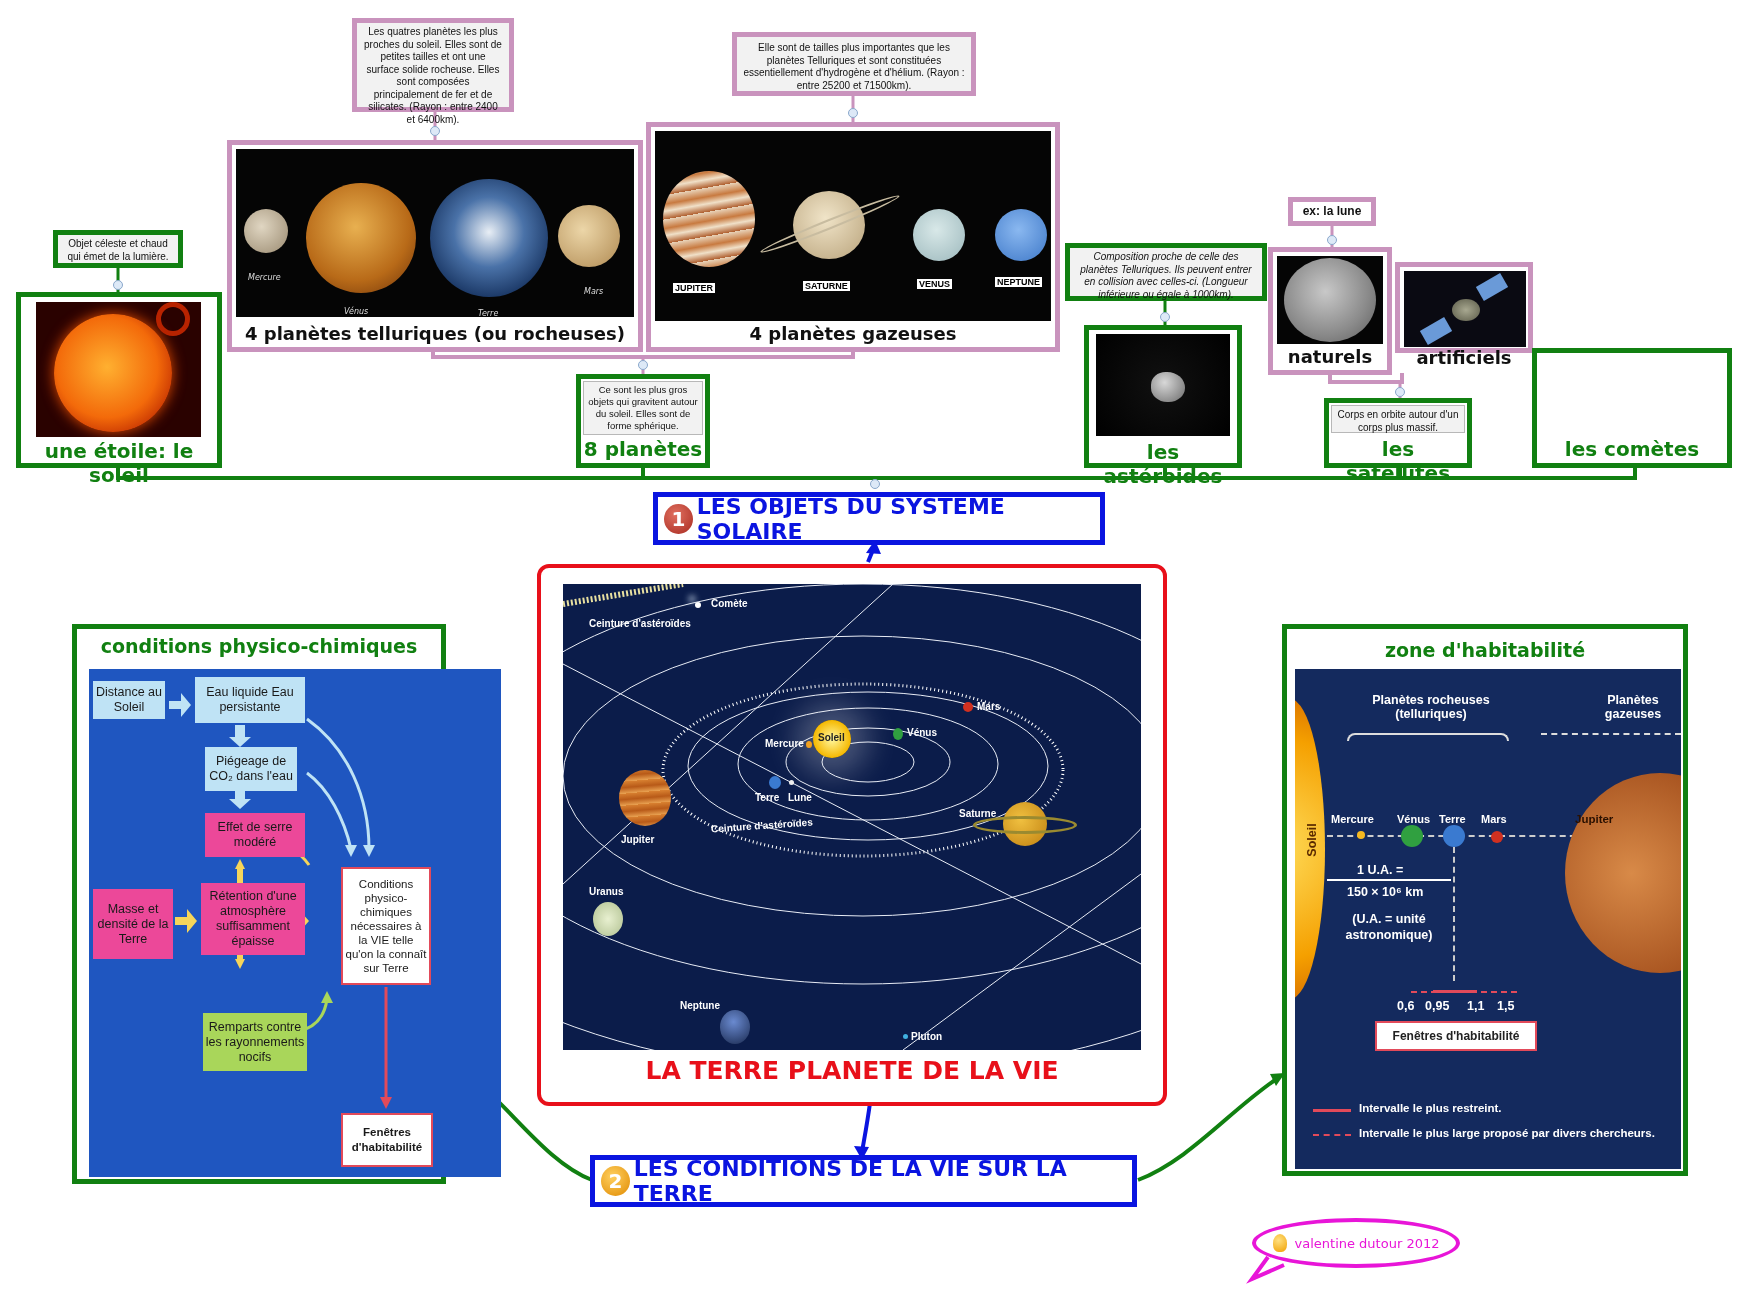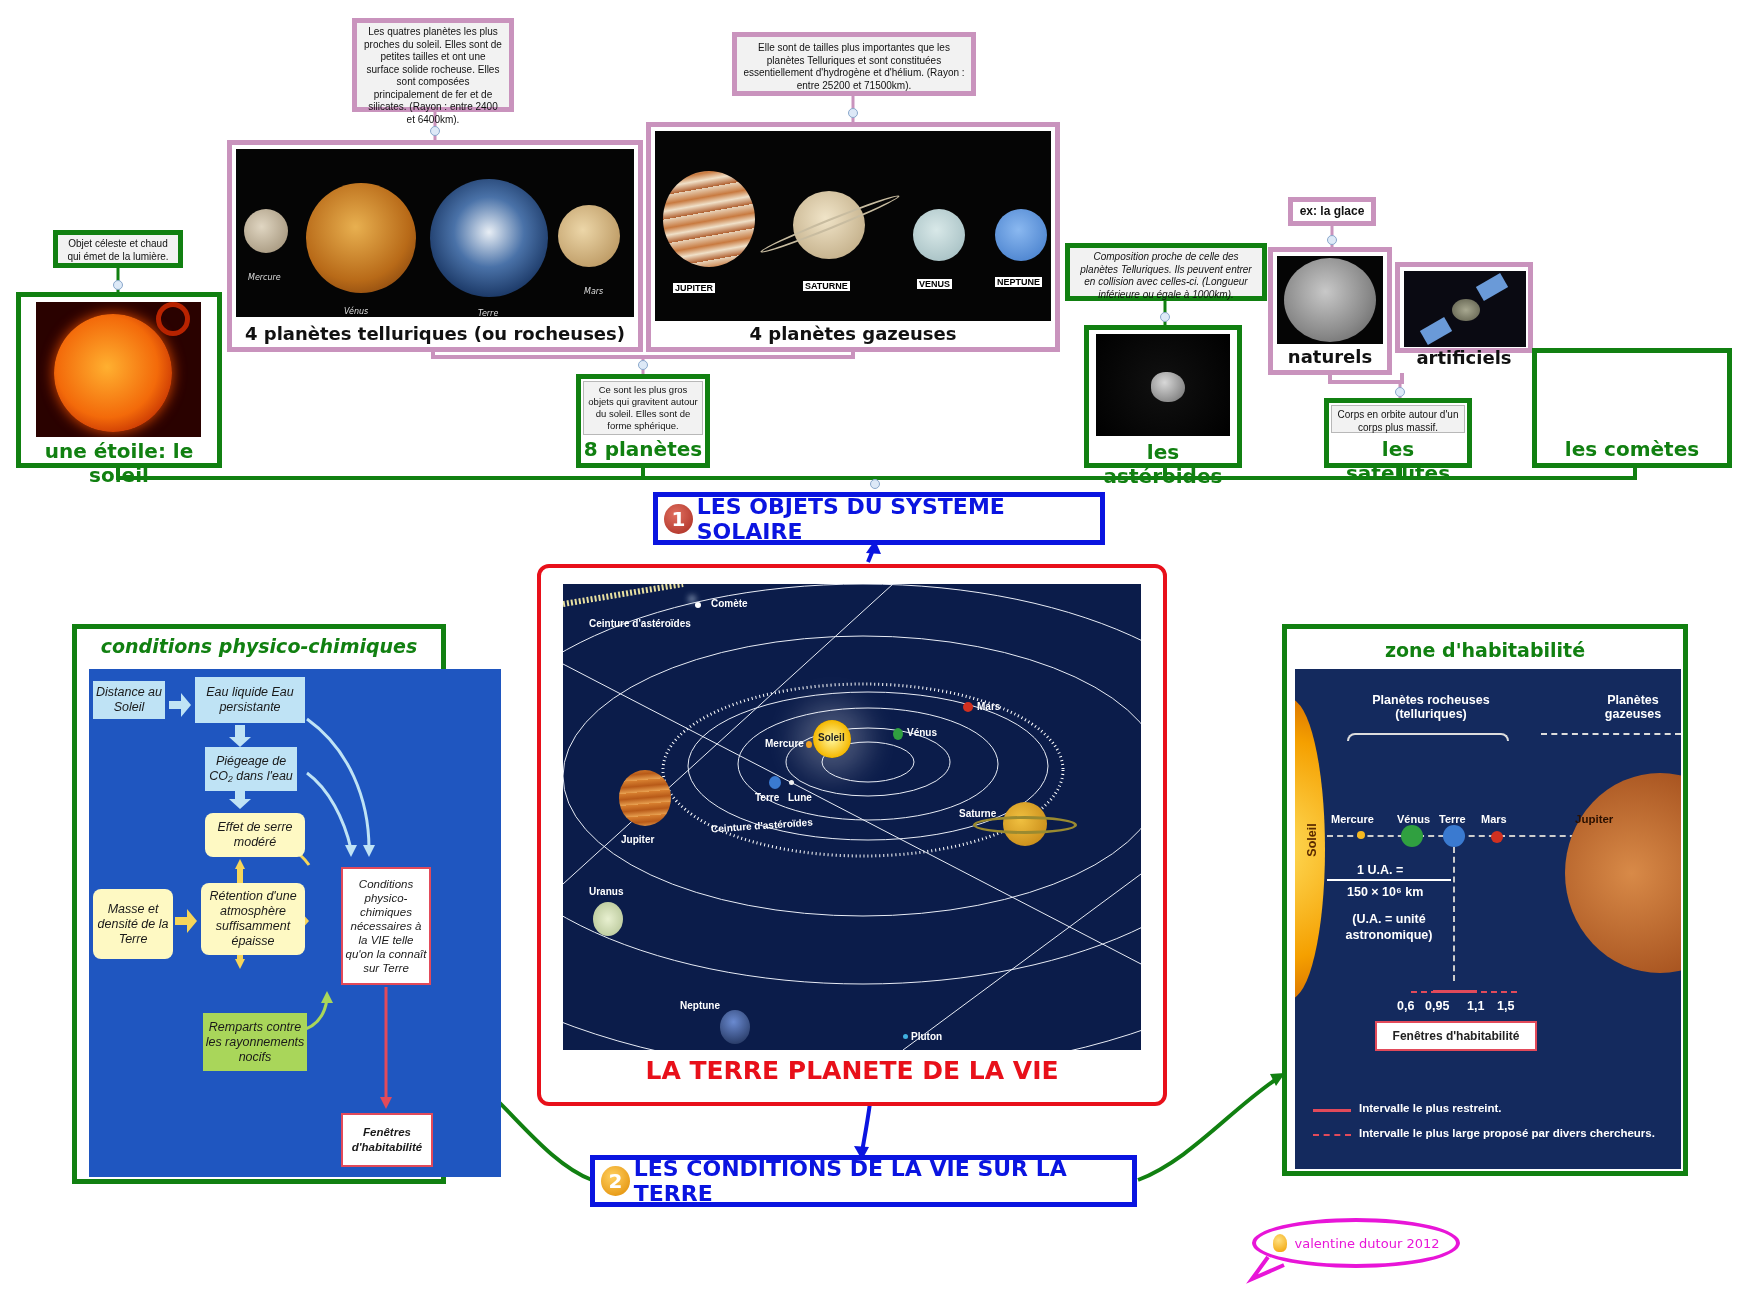--- a/index.html
+++ b/index.html
@@ -12,21 +12,21 @@
   .plabel { position: absolute; left: 0; right: 0; text-align: center; color: #111; font-weight: bold; font-size: 18px; }
   .space { background: #050505; position: absolute; overflow: hidden; }
   .dot-collapse { position: absolute; width: 10px; height: 10px; border-radius: 50%; background: #dde9f7; border: 1px solid #8aa8cc; }
   .planet { position: absolute; border-radius: 50%; }
   .tag { position: absolute; background: #fff; color: #000; font-size: 9px; font-weight: bold; padding: 0 2px; font-family: "Liberation Sans", sans-serif; }
   .small-cap { position: absolute; color: #ddd; font-size: 8px; font-style: italic; }
   .bluebox { position: absolute; border: 5px solid #0a14e0; background: #fff; color: #0a14e0; font-weight: bold; font-size: 22px; display: flex; align-items: center; padding-left: 6px; }
   .badge { width: 30px; height: 30px; border-radius: 50%; display: inline-flex; align-items: center; justify-content: center; color: #fff; font-size: 20px; font-weight: bold; margin-right: 4px; }
   .flow { position: absolute; font-size: 12.5px; text-align: center; line-height: 15px; color: #1a1a1a; display: flex; align-items: center; justify-content: center; font-family: "Liberation Sans", sans-serif; }
   .lb { background: #bfe3f5; }
-  .yb { background: #fef9c3; border-radius: 8px; }
+  .yb { background: #ec4899; }
   .gb { background: #a9d65a; }
   .wb { background: #fff; border: 2px solid #e24a5a; }
   .skylbl { position: absolute; color: #fff; font-size: 10px; font-weight: bold; font-family: "Liberation Sans", sans-serif; }
   .hz { position: absolute; color: #fff; font-weight: bold; font-size: 12.5px; text-align: center; font-family: "Liberation Sans", sans-serif; }
   svg { position: absolute; overflow: visible; }
 </style>
 </head>
 <body>
 
 <svg width="1749" height="1294" style="left:0;top:0;">
@@ -57,21 +57,21 @@
   <path d="M592,1180 C540,1160 500,1090 450,1062" stroke="#118011" stroke-width="4" fill="none"></path>
   <polygon points="445,1058 457,1072 460,1058" fill="#118011"></polygon>
   <path d="M1138,1180 C1190,1160 1230,1110 1278,1078" stroke="#118011" stroke-width="4" fill="none"></path>
   <polygon points="1285,1073 1270,1074 1276,1086" fill="#118011"></polygon>
 </svg>
 
 <div class="note" style="left:352px;top:18px;width:162px;height:94px;border:5px solid #c993bd;padding:3px 6px;">Les quatres planètes les plus proches du soleil. Elles sont de petites tailles et ont une surface solide rocheuse. Elles sont composées principalement de fer et de silicates. (Rayon : entre 2400 et 6400km).</div>
 <div class="note" style="left:732px;top:32px;width:244px;height:64px;border:5px solid #c993bd;padding:5px 6px;">Elle sont de tailles plus importantes que les planètes Telluriques et sont constituées essentiellement d'hydrogène et d'hélium. (Rayon : entre 25200 et 71500km).</div>
 <div class="note" style="left:53px;top:230px;width:130px;height:38px;border:5px solid #118011;">Objet céleste et chaud qui émet de la lumière.</div>
 <div class="note" style="left:1065px;top:243px;width:202px;height:58px;border:5px solid #118011;font-style:italic;">Composition proche de celle des planètes Telluriques. Ils peuvent entrer en collision avec celles-ci. (Longueur inférieure ou égale à 1000km).</div>
-<div class="note" style="left:1288px;top:197px;width:88px;height:29px;border:5px solid #c993bd;background:#fff;font-weight:bold;font-size:12px;">ex: la glace</div>
+<div class="note" style="left:1288px;top:197px;width:88px;height:29px;border:5px solid #c993bd;background:#fff;font-weight:bold;font-size:12px;">ex: la lune</div>
 
 <div class="dot-collapse" style="left:113px;top:280px;"></div>
 <div class="dot-collapse" style="left:430px;top:126px;"></div>
 <div class="dot-collapse" style="left:848px;top:108px;"></div>
 <div class="dot-collapse" style="left:638px;top:360px;"></div>
 <div class="dot-collapse" style="left:1160px;top:312px;"></div>
 <div class="dot-collapse" style="left:1327px;top:235px;"></div>
 <div class="dot-collapse" style="left:1395px;top:387px;"></div>
 <div class="dot-collapse" style="left:870px;top:479px;"></div>
 
@@ -200,21 +200,21 @@
     <div class="skylbl" style="left:148px;top:236px;transform:rotate(-4deg);">Ceinture d'astéroïdes</div>
   </div>
   <div style="position:absolute;left:0;right:0;top:488px;text-align:center;color:#e8101a;font-weight:bold;font-size:25px;">LA TERRE PLANETE DE LA VIE</div>
 </div>
 
 <div class="bluebox" style="left:590px;top:1155px;width:547px;height:52px;">
   <span class="badge" style="background:radial-gradient(circle at 40% 35%, #ffd060, #e08a00);">2</span>
   <span>LES CONDITIONS DE LA VIE SUR LA TERRE</span>
 </div>
 
-<div class="gbox" style="left:72px;top:624px;width:374px;height:560px;font-style:italic;">
+<div class="gbox" style="left:72px;top:624px;width:374px;height:560px;">
   <div class="glabel" style="top:6px;font-size:19px;">conditions physico-chimiques</div>
   <div style="position:absolute;left:6px;top:40px;width:412px;height:508px;background:#1f56c0;margin-left:6px;">
     <svg width="352" height="508" style="left:0;top:0;">
       <polygon points="80,32 92,32 92,24 102,36 92,48 92,40 80,40" fill="#bfe3f5"></polygon>
       <polygon points="146,56 156,56 156,68 162,68 151,78 140,68 146,68" fill="#bfe3f5"></polygon>
       <polygon points="146,120 156,120 156,130 162,130 151,140 140,130 146,130" fill="#bfe3f5"></polygon>
       <path d="M218,50 C260,80 280,130 280,180" stroke="#bfe3f5" stroke-width="3" fill="none"></path>
       <polygon points="274,176 286,176 280,188" fill="#bfe3f5"></polygon>
       <path d="M218,104 C240,120 255,150 262,180" stroke="#bfe3f5" stroke-width="3" fill="none"></path>
       <polygon points="256,176 268,176 262,188" fill="#bfe3f5"></polygon>

